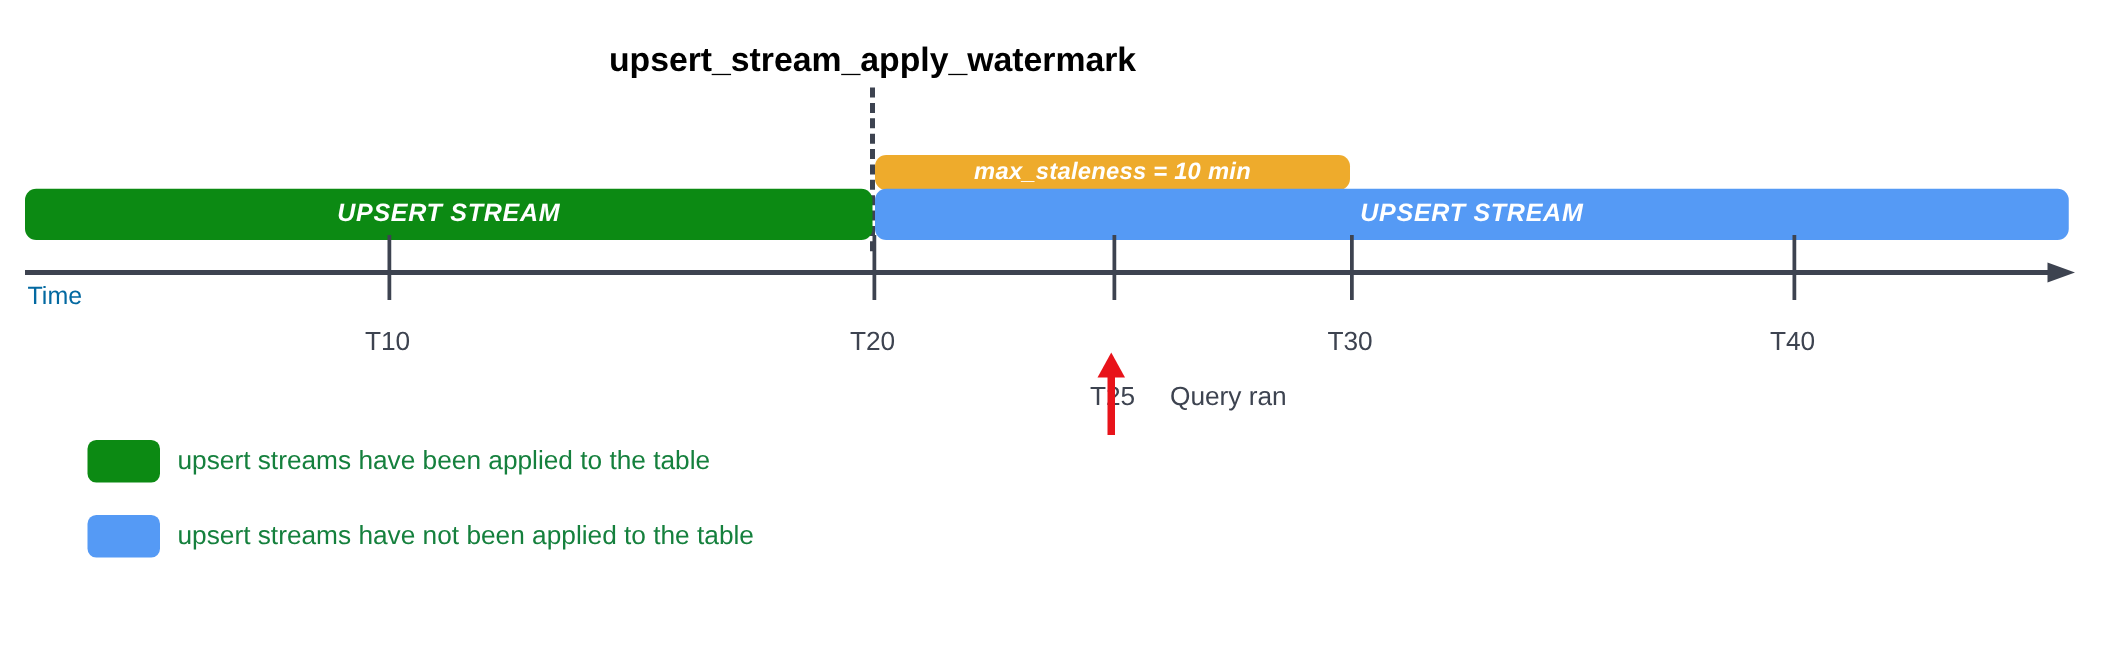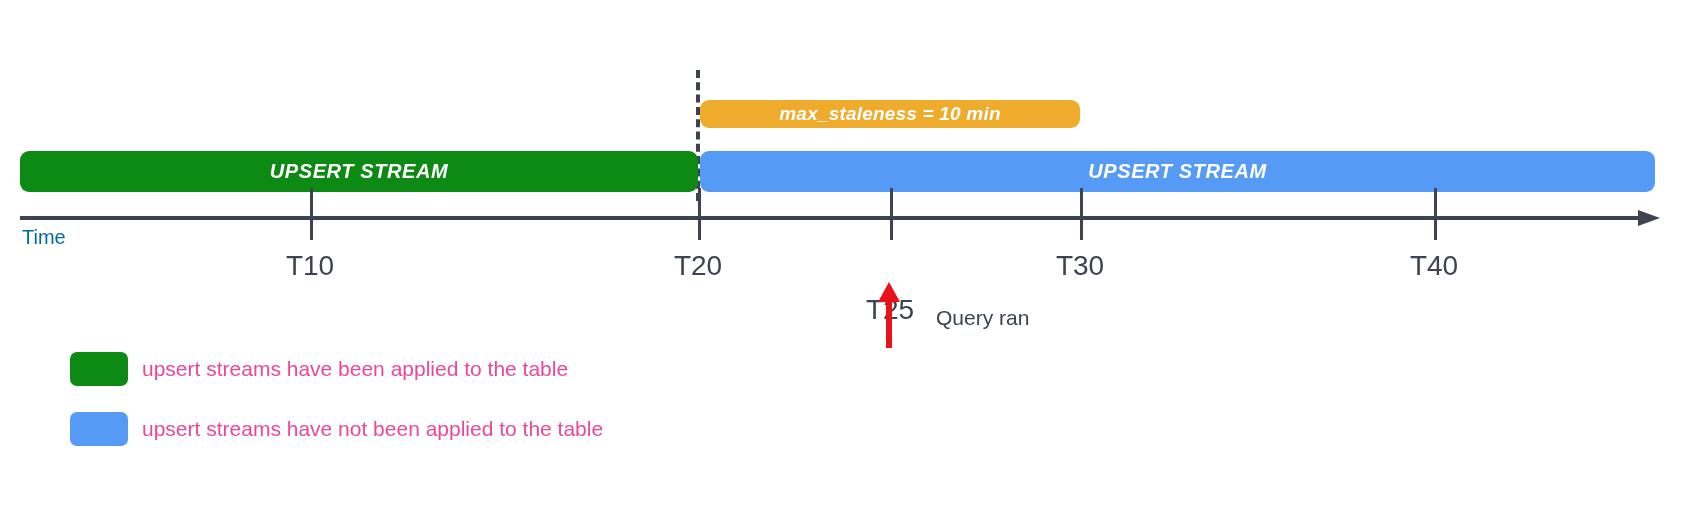--- a/index.html
+++ b/index.html
@@ -49,21 +49,21 @@
     display: flex;
     align-items: center;
     justify-content: center;
     color: #ffffff;
     font-weight: bold;
     font-style: italic;
     white-space: nowrap;
   }
   .bar-staleness {
     left: 700px;
-    top: 100px;
+    top: 124px;
     width: 380px;
     height: 28px;
     background: #eeab2c;
     font-size: 19px;
     letter-spacing: 0.2px;
   }
   .bar-applied {
     left: 20px;
     top: 151px;
     width: 678px;
@@ -110,22 +110,22 @@
   }
   .tick {
     position: absolute;
     top: -22px;
     width: 3px;
     height: 52px;
     background: #3d4350;
   }
   .tick-label {
     position: absolute;
-    top: 40px;
-    font-size: 28px;
+    top: 52px;
+    font-size: 21px;
     color: #3d4350;
     transform: translateX(-50%);
     white-space: nowrap;
   }
   .axis-name {
     position: absolute;
     left: 22px;
     top: 226px;
     font-size: 20px;
     color: #0369a1;
@@ -183,29 +183,30 @@
     top: 0;
     width: 58px;
     height: 34px;
     border-radius: 7px;
   }
   .legend-text {
     position: absolute;
     left: 72px;
     top: 5px;
     font-size: 21px;
-    color: #ec4899;
+    color: #15803d;
     white-space: nowrap;
   }
 </style>
 </head>
 <body>
 
 <div class="canvas">
 
+  <div class="diagram-title">upsert_stream_apply_watermark</div>
 
   <div class="watermark-line"></div>
 
   <div class="bar bar-staleness" style="background: rgb(238, 171, 44);">
     <span>max_staleness = 10 min</span>
   </div>
 
   <div class="bar bar-applied" style="background: rgb(12, 138, 19);">
     <span>UPSERT STREAM</span>
   </div>

